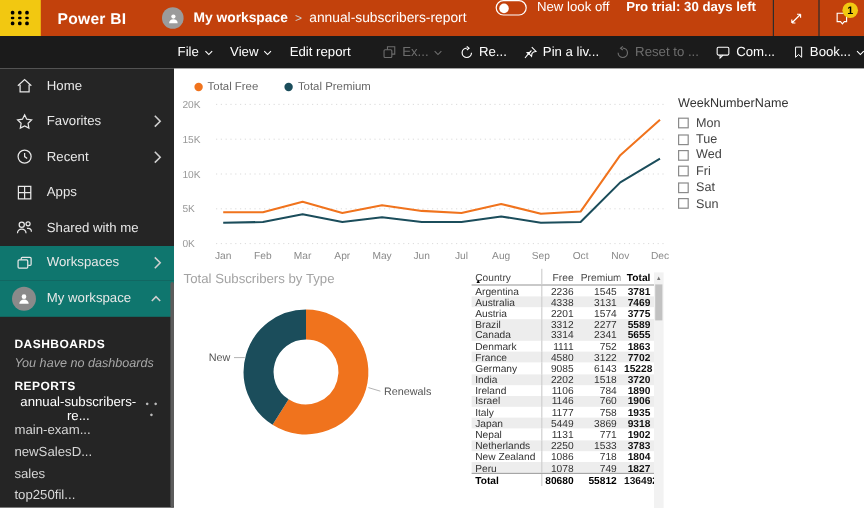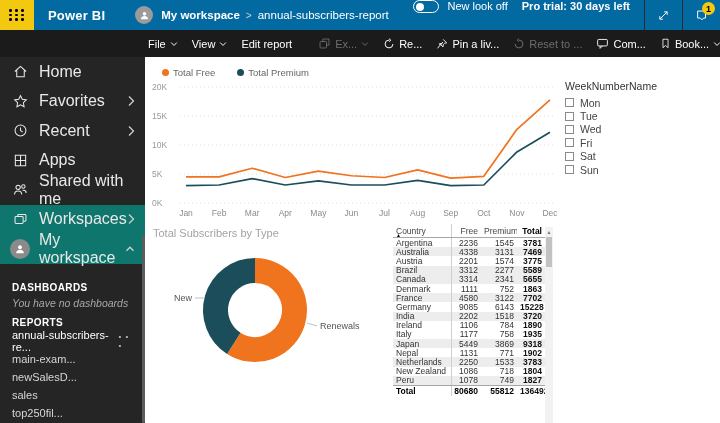--- a/index.html
+++ b/index.html
@@ -1,20 +1,20 @@
 <!DOCTYPE html>
 <html><head>
 <meta charset="utf-8">
 <style>
   html,body{margin:0;padding:0;width:720px;height:423px;overflow:hidden;
     font-family:"Liberation Sans","DejaVu Sans",sans-serif;background:#fff;}
   *{box-sizing:border-box;}
 
   
-  .header{position:absolute;left:0;top:0;width:720px;height:30px;background:#0369a1;
+  .header{position:absolute;left:0;top:0;width:720px;height:30px;background:#c2410c;
     display:flex;align-items:center;color:#fff;z-index:5;}
   .waffle{width:34px;height:30px;background:#F2C811;display:flex;align-items:center;justify-content:center;cursor:pointer;}
   .waffle .dots{display:grid;grid-template-columns:repeat(3,4px);grid-gap:2px;}
   .waffle .dots i{width:2.5px;height:2.5px;background:#000;border-radius:50%;}
   .brand{font-size:13px;font-weight:700;margin-left:14px;letter-spacing:.2px;}
   .crumb{display:flex;align-items:center;margin-left:30px;font-size:11.5px;}
   .avatar{width:18px;height:18px;border-radius:50%;background:#9b9b9b;display:inline-flex;
     align-items:center;justify-content:center;margin-right:8px;}
   .crumb .ws{font-weight:700;}
   .crumb .sep{margin:0 6px;color:#d0d0d0;font-size:10px;}
@@ -32,31 +32,31 @@
   .toolbar{position:absolute;left:0;top:30px;width:720px;height:27px;background:#1b1b1b;
     display:flex;align-items:center;color:#fff;padding-left:148px;z-index:4;}
   .titem{display:flex;align-items:center;font-size:11px;margin-right:14px;cursor:pointer;white-space:nowrap;}
   .titem .ic{display:inline-flex;margin-right:4px;}
   .titem .chev{margin-left:4px;display:inline-flex;}
   .titem.disabled{color:#6d6d6d;cursor:default;}
   .tsep{width:1px;height:15px;background:#4a4a4a;margin:0 12px 0 0;}
 
   
   .sidebar{position:absolute;left:0;top:57px;width:145px;bottom:0;background:#252525;color:#e8e8e8;z-index:3;}
-  .nav-item{height:29.5px;display:flex;align-items:center;padding:0 10px 0 12px;font-size:16px;cursor:pointer;}
+  .nav-item{height:29.5px;display:flex;align-items:center;padding:0 10px 0 12px;font-size:11px;cursor:pointer;}
   .nav-item .nic{width:16px;display:inline-flex;justify-content:center;margin-right:11px;color:#e8e8e8;}
   .nav-item .lbl{flex:1;}
   .nav-item .chev{color:#cfcfcf;display:inline-flex;}
   .nav-item.active{background:#0f766e;}
   .nav-avatar{width:20px;height:20px;border-radius:50%;background:#8a8a8a;display:inline-flex;
     align-items:center;justify-content:center;margin-right:9px;margin-left:-2px;}
   .side-sections{padding:10px 8px 0 12px;}
   .sec-title{font-size:10px;font-weight:700;letter-spacing:.4px;color:#fff;margin:8px 0 4px;}
   .sec-empty{font-size:10.5px;font-style:italic;color:#a8a8a8;margin-bottom:6px;}
-  .rep-item{font-size:11px;color:#d6d6d6;height:18px;display:flex;align-items:center;cursor:pointer;}
+  .rep-item{font-size:11px;color:#d6d6d6;height:18px;display:flex;align-items:center;cursor:pointer;text-align:center;}
   .rep-item.current{color:#fff;}
   .rep-item .more{margin-left:auto;color:#bbb;font-size:8px;letter-spacing:1px;padding-right:2px;}
   .side-scroll{position:absolute;right:0;top:178px;bottom:0;width:3px;background:#5c5c5c;border-radius:2px;}
 
   
   .canvas{position:absolute;left:145px;top:57px;right:0;bottom:0;background:#fff;}
 
   
   .linechart{position:absolute;left:5px;top:8px;width:415px;height:160px;}
   .legend{display:flex;align-items:center;gap:12px;padding-left:2px;height:14px;}
@@ -484,20 +484,26 @@
         <div class="tcell c1">2202</div>
         <div class="tcell c2">1518</div>
         <div class="tcell c3">3720</div>
       </div>
       <div class="trow">
         <div class="tcell c0">Ireland</div>
         <div class="tcell c1">1106</div>
         <div class="tcell c2">784</div>
         <div class="tcell c3">1890</div>
       </div>
+      <div class="trow alt">
+        <div class="tcell c0">Israel</div>
+        <div class="tcell c1">1146</div>
+        <div class="tcell c2">760</div>
+        <div class="tcell c3">1906</div>
+      </div>
       <div class="trow">
         <div class="tcell c0">Italy</div>
         <div class="tcell c1">1177</div>
         <div class="tcell c2">758</div>
         <div class="tcell c3">1935</div>
       </div>
       <div class="trow alt">
         <div class="tcell c0">Japan</div>
         <div class="tcell c1">5449</div>
         <div class="tcell c2">3869</div>

